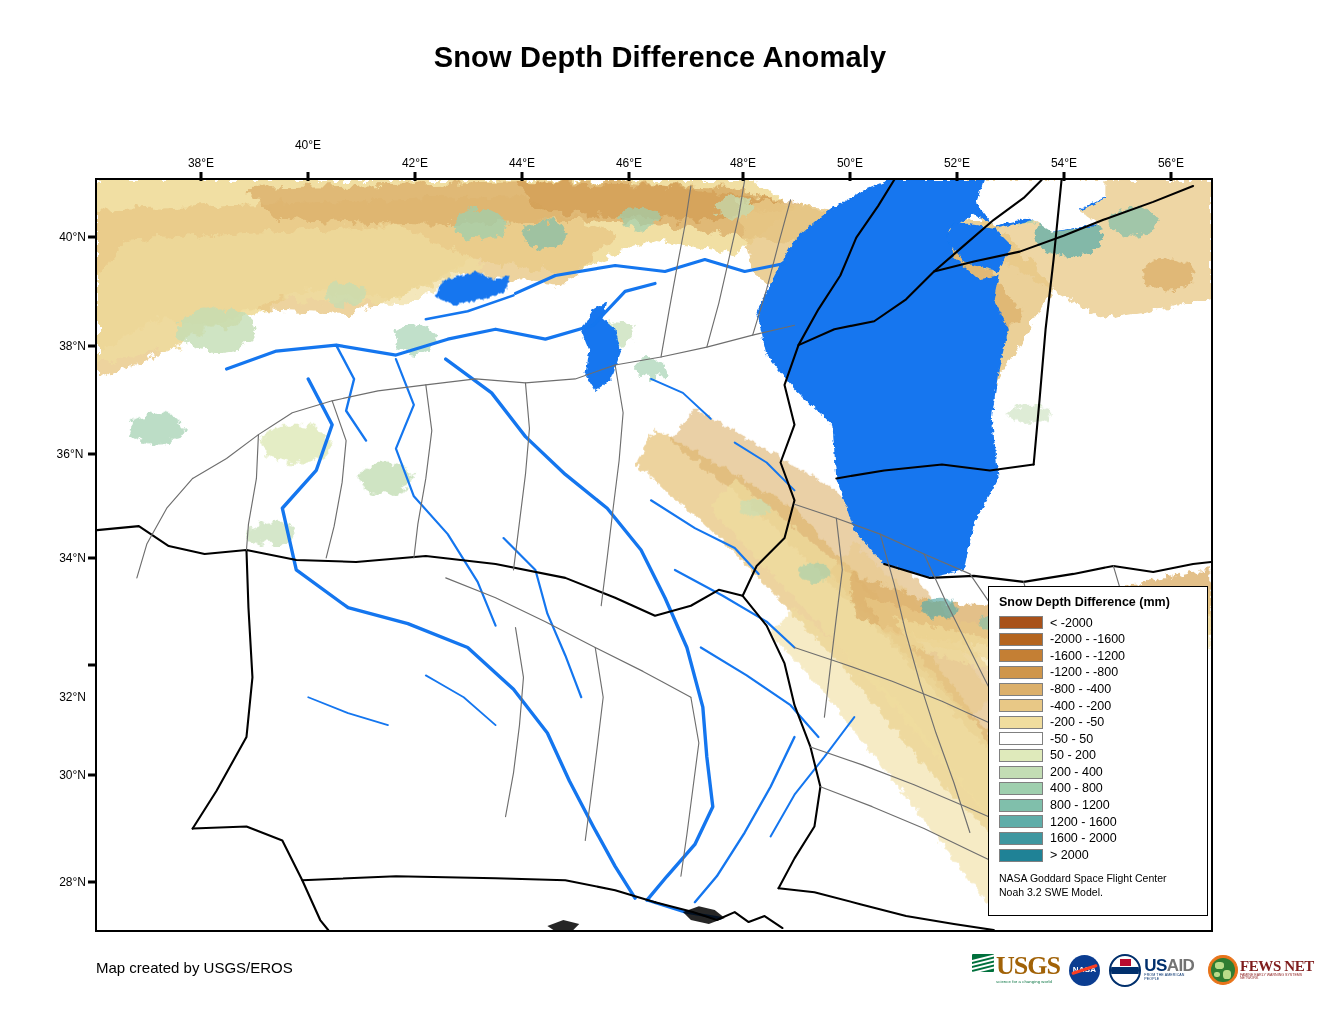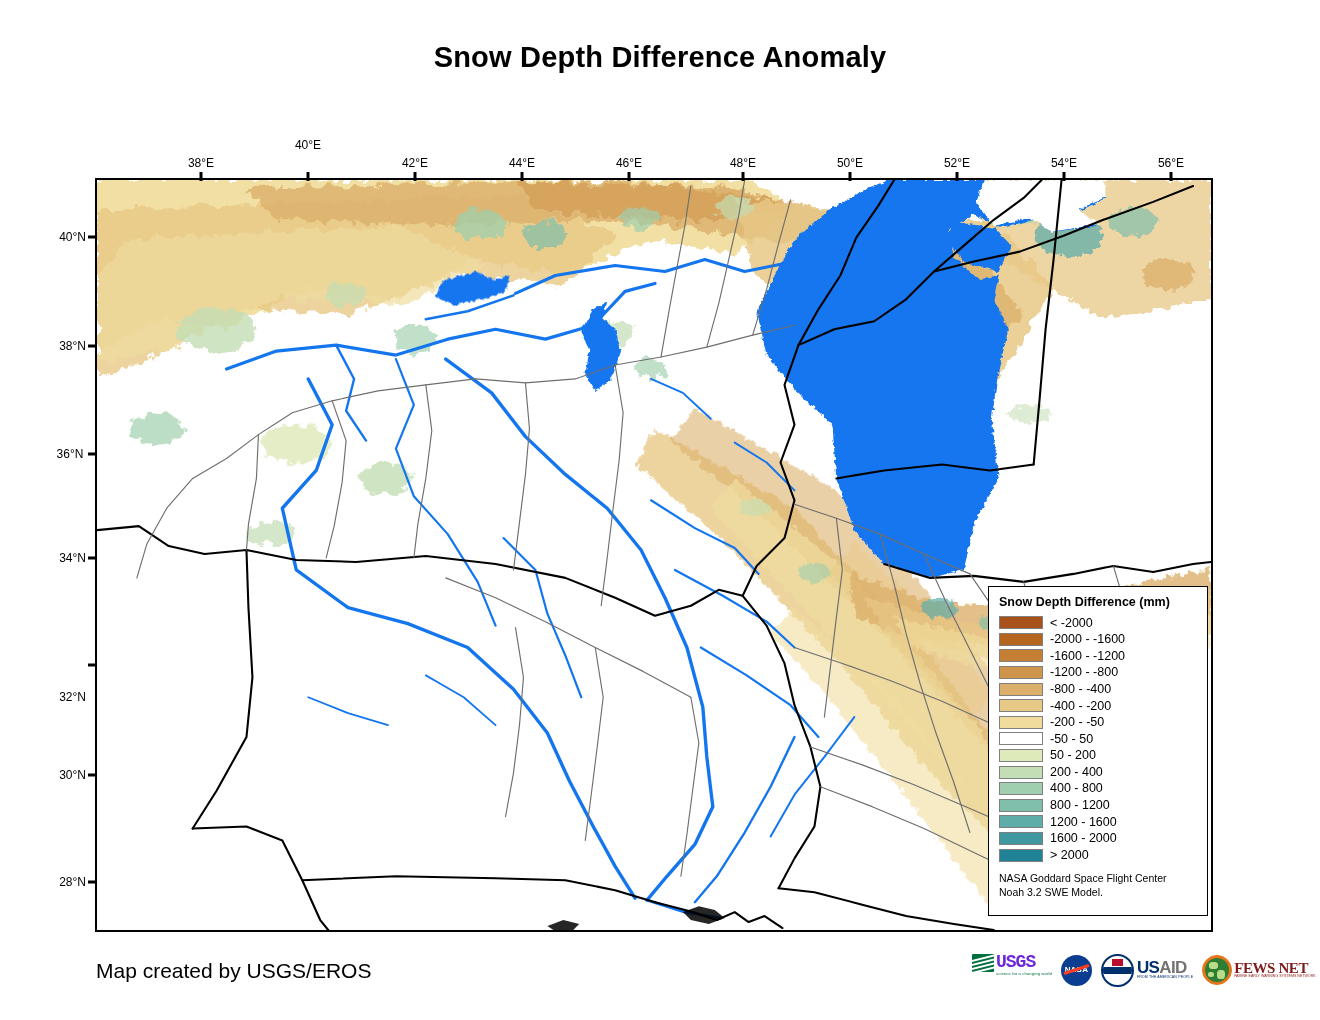--- a/index.html
+++ b/index.html
@@ -38,30 +38,30 @@
     padding:9px 9px 6px 10px;
   }
   #legend-title{font-size:12.5px;font-weight:bold;margin-bottom:6px;line-height:1;}
   .legend-row{display:flex;align-items:center;height:16.6px;}
   .legend-swatch{width:44px;height:13px;border:1.5px solid #808080;box-sizing:border-box;flex:0 0 auto;}
   .legend-text{font-size:12.5px;margin-left:7px;line-height:1;white-space:nowrap;}
   #legend-source{font-size:10.5px;line-height:1.25;margin-top:9px;}
   #legend-source div{white-space:nowrap;}
 
   
-  #footer-credit{position:absolute;left:96px;top:959px;font-size:21px;text-align:right;}
+  #footer-credit{position:absolute;left:96px;top:959px;font-size:15px;text-align:right;}
   #logo-bar{position:absolute;left:972px;top:952px;height:36px;display:flex;align-items:center;gap:9px;}
   .logo{height:32px;display:flex;align-items:center;}
 
   
   .usgs-logo{display:flex;align-items:flex-start;gap:2px;}
   .usgs-mark{width:22px;height:18px;background:#00703c;position:relative;overflow:hidden;border-radius:1px;}
   .usgs-mark i{position:absolute;left:-2px;height:2px;background:#fff;width:28px;transform:rotate(-14deg);}
   .usgs-txtwrap{display:flex;flex-direction:column;}
-  .usgs-word{font-size:18px;font-weight:bold;color:#6d28d9;line-height:.95;letter-spacing:-1px;font-family:Liberation Mono, monospace;}
+  .usgs-word{font-size:26px;font-weight:bold;color:#a16207;line-height:.95;letter-spacing:-1px;font-family:Liberation Serif, serif;}
   .usgs-tag{font-size:4.2px;color:#00703c;letter-spacing:.1px;line-height:1;margin-top:1px;}
 
   
   .nasa-logo{width:31px;height:31px;border-radius:50%;background:#0b3d91;position:relative;overflow:hidden;}
   .nasa-logo .swoosh{position:absolute;left:2px;top:13px;width:27px;height:3px;background:#fc3d21;transform:rotate(-18deg);border-radius:2px;}
   .nasa-logo .nword{position:absolute;left:0;top:10px;width:31px;text-align:center;font-size:8px;color:#fff;font-weight:bold;font-family:"Liberation Sans",sans-serif;letter-spacing:.2px;}
 
   
   .usaid-logo{display:flex;align-items:center;gap:3px;}
   .usaid-seal{width:29px;height:29px;border-radius:50%;background:#fff;border:2px solid #002f6c;position:relative;overflow:hidden;}

